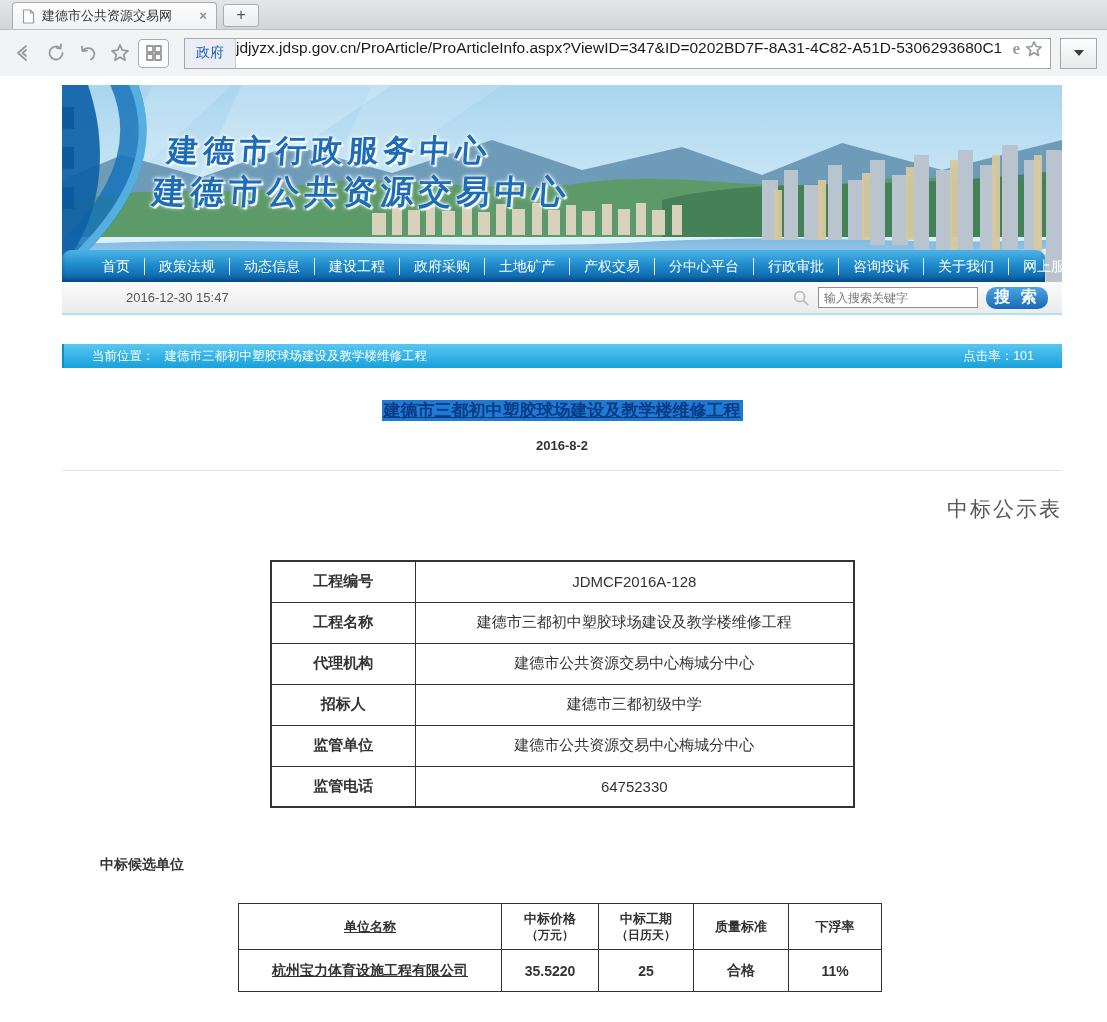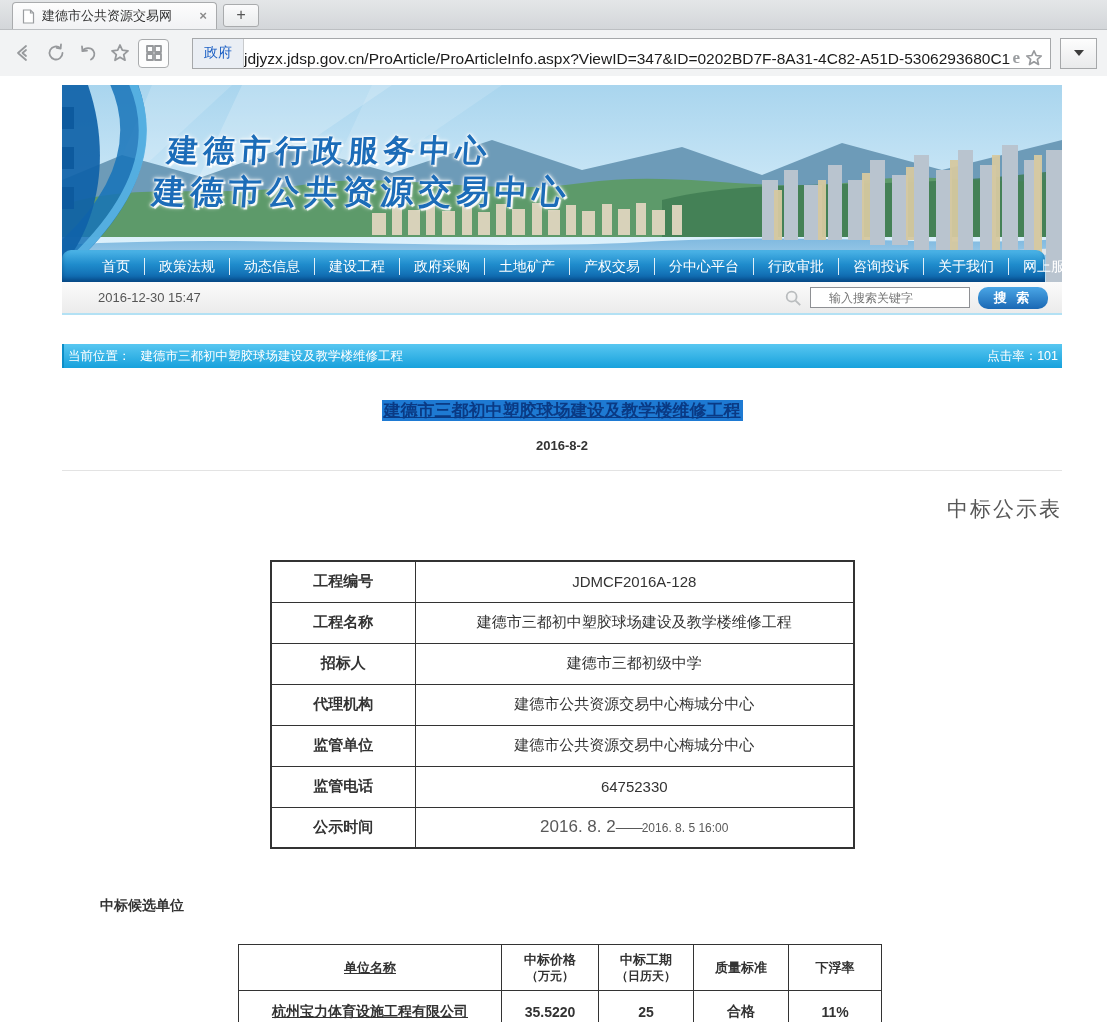--- a/index.html
+++ b/index.html
@@ -10,21 +10,21 @@
   .tabbar { height:30px; background:linear-gradient(#e4e6e8,#d3d6d9); border-bottom:1px solid #bcbfc2; display:flex; align-items:flex-end; padding-left:12px;font-family:Liberation Mono, monospace; }
   .tab { display:flex; align-items:center; gap:7px; width:205px; height:27px; background:linear-gradient(#fdfdfd,#f1f2f4); border:1px solid #a9abad; border-bottom:none; border-radius:4px 4px 0 0; padding:0 9px; font-size:13px; color:#333; }
   .tab-title { flex:1; white-space:nowrap; overflow:hidden; }
   .tab-close { color:#8b8b8b; font-size:13px; font-weight:bold; }
   .newtab { width:36px; height:23px; margin:0 0 2px 6px; background:linear-gradient(#fbfbfc,#e9ebec); border:1px solid #a9abad; border-radius:3px; display:flex; align-items:center; justify-content:center; font-size:16px; color:#555; }
   .favicon svg { display:block; }
 
   .toolbar { height:46px; background:#f2f3f4; display:flex; align-items:center; padding:0 10px; gap:5px; }
   .tool-icon { width:27px; height:27px; display:flex; align-items:center; justify-content:center; }
   .grid-btn { width:31px; height:29px; background:#fdfdfd; border:1px solid #a9abad; border-radius:4px; }
-  .urlbar { flex:1; height:31px; margin-left:18px; background:#fff; border:1px solid #a6a8aa; display:flex; align-items:flex-end; overflow:hidden; }
+  .urlbar { flex:1; height:31px; margin-left:10px; background:#fff; border:1px solid #a6a8aa; display:flex; align-items:flex-start; overflow:hidden; }
   .gov-badge { height:100%; display:flex; align-items:center; padding:0 11px; background:#eaeef4; color:#1d60c4; font-size:14px; border-right:1px solid #c9cbcd; }
   .url-text { flex:1; padding:0 0; font-size:15.5px; color:#1b1b1b; white-space:nowrap; overflow:hidden; }
   .url-icons { display:flex; align-items:center; gap:4px; padding-right:6px; color:#9a9da0; }
   .dd-btn { width:37px; height:31px; margin-left:4px; background:linear-gradient(#fdfdfd,#e9eaeb); border:1px solid #a6a8aa; display:flex; align-items:center; justify-content:center; }
   .dd-caret { width:0; height:0; border-left:5px solid transparent; border-right:5px solid transparent; border-top:6px solid #3c3c3c; }
 
   
   .site { width:1000px; margin:9px 0 0 62px; }
 
   .banner { position:relative; height:197px; }
@@ -33,26 +33,26 @@
     text-shadow:0 0 2px #fff,0 0 3px #fff,0 0 5px #fff,2px 2px 1px rgba(255,255,255,.95); line-height:1.3; }
   .banner-line1 { font-size:31px; padding-left:12px; }
   .banner-line2 { font-size:33px; }
 
   .mainnav { position:absolute; left:0; bottom:0; width:983px; height:32px; border-radius:9px 9px 0 0;
     background:linear-gradient(180deg,#4db5e8 0%,#1f8ccc 45%,#0a5ea6 100%); box-shadow:inset 0 -3px 4px rgba(4,45,88,.45);
     display:flex; align-items:center; padding-left:26px; }
   .nav-item { color:#fff; font-size:14px; padding:0 14px; height:17px; line-height:17px; border-right:1px solid rgba(255,255,255,.85); cursor:pointer; white-space:nowrap; }
 
   .searchrow { height:33px; background:linear-gradient(#fbfbfb,#ebebeb); border-bottom:2px solid #b3e1f4; display:flex; align-items:center; }
-  .datetime { margin-left:36px; font-size:13px; color:#555; }
+  .datetime { margin-left:64px; font-size:13px; color:#555; }
   .search-area { margin-left:auto; display:flex; align-items:center; gap:8px; margin-right:14px; }
-  .search-input { width:160px; height:21px; border:1px solid #8e9094; font-size:12px; padding:0 18px; color:#333; font-family:inherit; }
-  .search-btn { width:70px; height:22px; background:linear-gradient(#4aa6e6,#1a68b4); color:#fff; border:none; border-radius:10px; font-size:13px; font-weight:bold; letter-spacing:3px; display:flex; align-items:center; justify-content:center; cursor:pointer; font-family:inherit; }
-
-  .crumb { margin-top:29px; height:24px; background:linear-gradient(#58c7f1,#17a1dc); border-left:2px solid #0d8ec7; display:flex; align-items:center; color:#fff; font-size:12.5px; padding:0 4px; }
+  .search-input { width:160px; height:21px; border:1px solid #8e9094; font-size:12px; padding:0 5px; color:#333; font-family:inherit; }
+  .search-btn { width:62px; height:22px; background:linear-gradient(#4aa6e6,#1a68b4); color:#fff; border:none; border-radius:10px; font-size:16px; font-weight:bold; letter-spacing:3px; display:flex; align-items:center; justify-content:center; cursor:pointer; font-family:inherit; }
+
+  .crumb { margin-top:29px; height:24px; background:linear-gradient(#58c7f1,#17a1dc); border-left:2px solid #0d8ec7; display:flex; align-items:center; color:#fff; font-size:12.5px; padding:0 28px; }
   .crumb-cur { margin-left:10px; }
   .crumb-right { margin-left:auto; }
 
   
   .article { padding-top:31px; }
   .art-title { text-align:center; }
   .art-title span { background:#1e7ad3; color:#0a3a84; font-weight:bold; font-size:17px; text-decoration:underline; padding:1px 2px; }
   .art-date { text-align:center; font-size:13px; font-weight:bold; color:#333; margin-top:16px; }
   .rule { border:none; border-top:1px solid #e3e3e3; margin-top:17px; }
   .tbl-heading { text-align:right; font-size:21px; color:#575757; margin-top:24px; letter-spacing:2px;font-family:Liberation Serif, serif; }
@@ -269,40 +269,34 @@
       <tbody>
         <tr>
           <td class="lbl">工程编号</td>
           <td>JDMCF2016A-128</td>
         </tr>
         <tr>
           <td class="lbl">工程名称</td>
           <td>建德市三都初中塑胶球场建设及教学楼维修工程</td>
         </tr>
         <tr>
+          <td class="lbl">代理机构</td>
+          <td>建德市公共资源交易中心梅城分中心</td>
+        </tr>
+        <tr>
           <td class="lbl">招标人</td>
           <td>建德市三都初级中学</td>
         </tr>
         <tr>
-          <td class="lbl">代理机构</td>
-          <td>建德市公共资源交易中心梅城分中心</td>
-        </tr>
-        <tr>
           <td class="lbl">监管单位</td>
           <td>建德市公共资源交易中心梅城分中心</td>
         </tr>
         <tr>
           <td class="lbl">监管电话</td>
           <td>64752330</td>
-        </tr>
-        <tr>
-          <td class="lbl">公示时间</td>
-          <td>
-            <span class="time-big">2016. 8. 2</span><span class="time-dash">——</span><span class="time-small">2016. 8. 5  16:00</span>
-          </td>
         </tr>
       </tbody>
     </table>
 
     <div class="cand-heading">中标候选单位</div>
 
     <table class="cand">
       <tbody>
         <tr class="hdr">
           <td class="c0">

